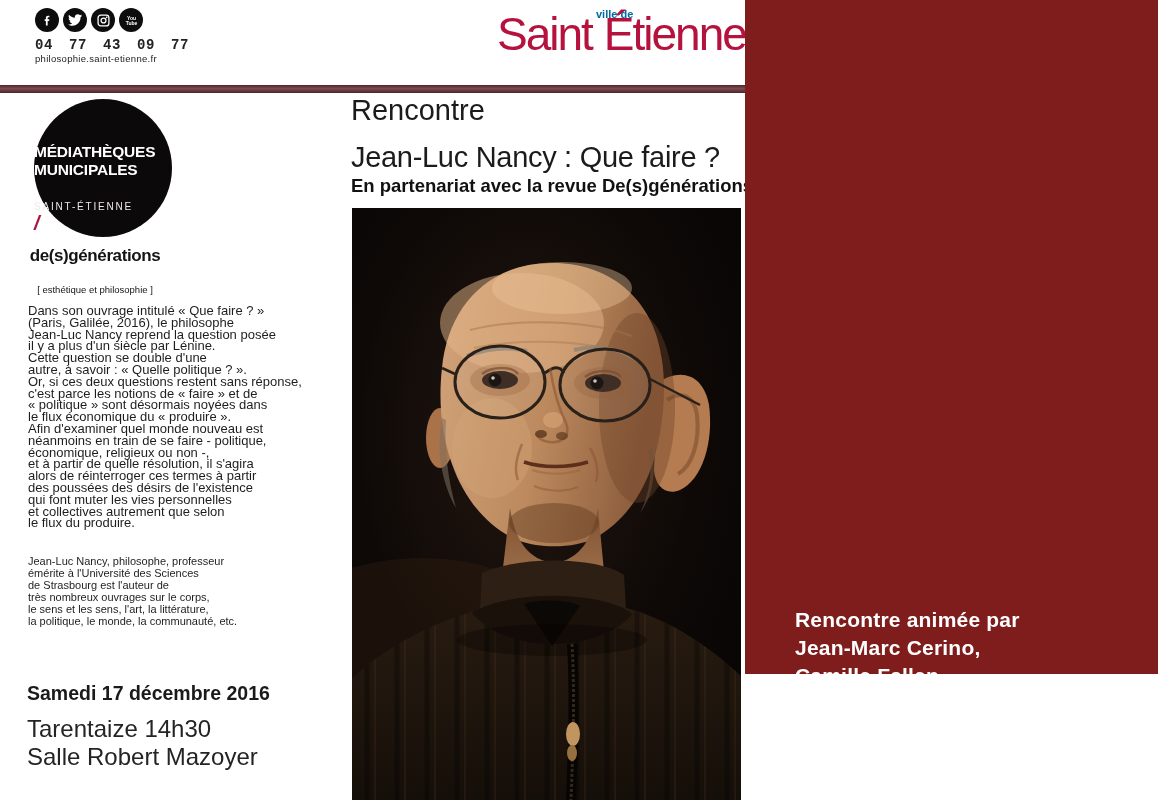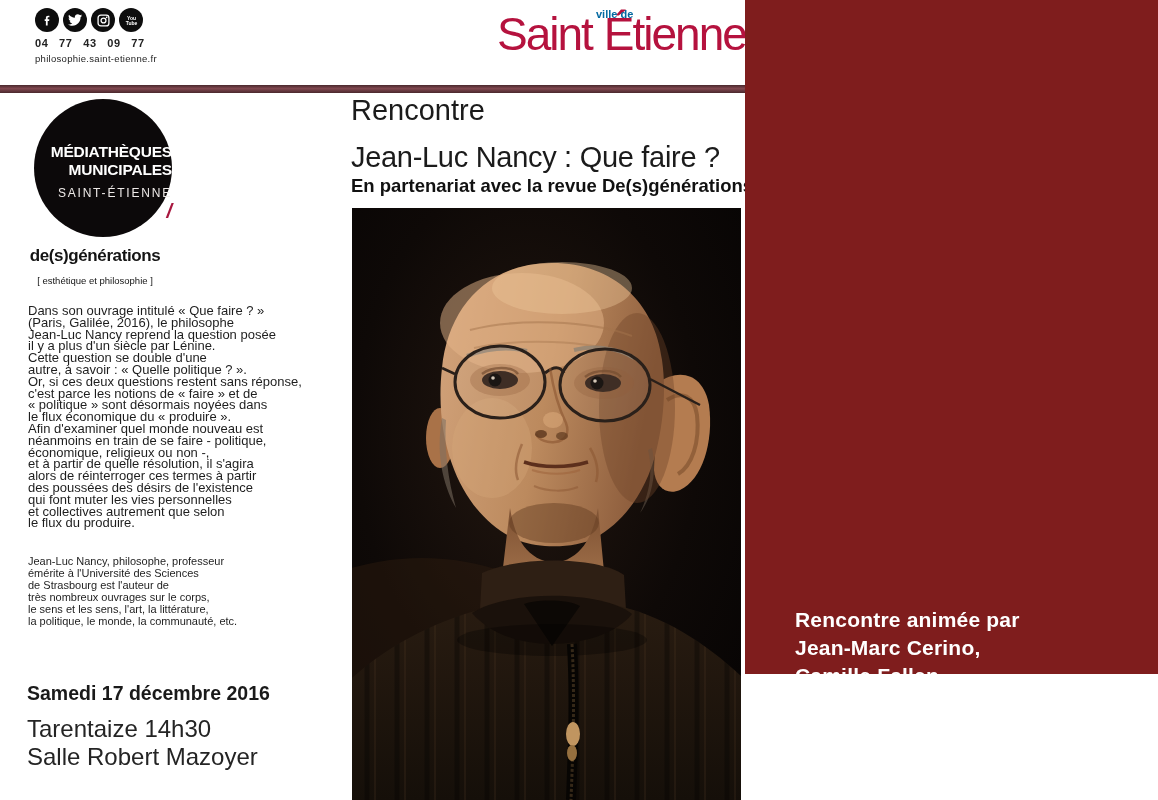--- a/index.html
+++ b/index.html
@@ -13,39 +13,39 @@
   .red-closing{position:absolute;left:50px;top:746px;color:#ffffff;font-weight:bold;
                font-size:21px;line-height:28px;}
   .red-closing .italic{font-style:italic;}
 
   
   .maroon-bar{position:absolute;left:0;top:85px;width:745px;height:8px;
               background:linear-gradient(180deg,#4a282d 0%,#80474f 45%,#4a282d 100%);}
   .social-row{position:absolute;left:35px;top:8px;display:flex;gap:4px;}
   .social-circle{width:24px;height:24px;border-radius:50%;background:#0d0d0d;
                  display:flex;align-items:center;justify-content:center;}
-  .phone{position:absolute;left:35px;top:37px;font-size:11px;font-weight:bold;color:#222;
-         letter-spacing:0.6px;word-spacing:7px;}
+  .phone{position:absolute;left:35px;top:37px;font-size:14px;font-weight:bold;color:#222;
+         letter-spacing:0.6px;word-spacing:7px;font-family:Liberation Mono, monospace;}
   .website{position:absolute;left:35px;top:53px;font-size:9.5px;color:#222;letter-spacing:0.3px;}
 
   .city-logo{position:absolute;left:497px;top:6px;height:62px;white-space:nowrap;}
   .city-word{font-size:46px;line-height:56px;color:#b5123e;letter-spacing:-2px;}
   .city-word-right{margin-left:12px;}
   .ville-de{position:absolute;left:99px;top:2px;font-size:11px;font-weight:bold;color:#0369a1;}
 
   
   .circle-logo{position:absolute;left:34px;top:99px;width:138px;height:138px;border-radius:50%;
-               background:#0c090a;text-align:right;box-sizing:border-box;padding-top:44px;color:#fff;}
+               background:#0c090a;text-align:left;box-sizing:border-box;padding-top:44px;color:#fff;}
   .circle-line{font-size:15.5px;font-weight:bold;letter-spacing:-0.2px;line-height:18px;}
-  .circle-sub{font-size:12px;letter-spacing:1.8px;margin-top:7px;color:#eeeae8;}
+  .circle-sub{font-size:10px;letter-spacing:1.8px;margin-top:22px;color:#eeeae8;}
   .circle-slash{font-size:20px;font-weight:bold;font-style:italic;color:#a8173f;margin-top:1px;line-height:20px;}
 
   .revue-logo{position:absolute;left:20px;top:246px;width:150px;text-align:center;color:#141414;}
   .revue-title{font-size:17px;font-weight:bold;letter-spacing:-0.4px;line-height:19px;}
-  .revue-sub{font-size:9.5px;margin-top:10px;}
+  .revue-sub{font-size:9.5px;margin-top:19px;}
 
   .body-text{position:absolute;left:28px;top:305px;width:340px;font-size:13px;line-height:11.8px;
              white-space:pre-line;color:#1e1e1e;}
   .bio-text{position:absolute;left:28px;top:556px;width:340px;font-size:11px;line-height:11.9px;
             white-space:pre-line;color:#1e1e1e;}
 
   .event{position:absolute;left:27px;top:674px;color:#1a1a1a;}
   .event-date{font-size:19.5px;font-weight:bold;margin-bottom:10px;margin-top:8px;}
   .event-line{font-size:24px;line-height:28px;color:#242424;}
 

